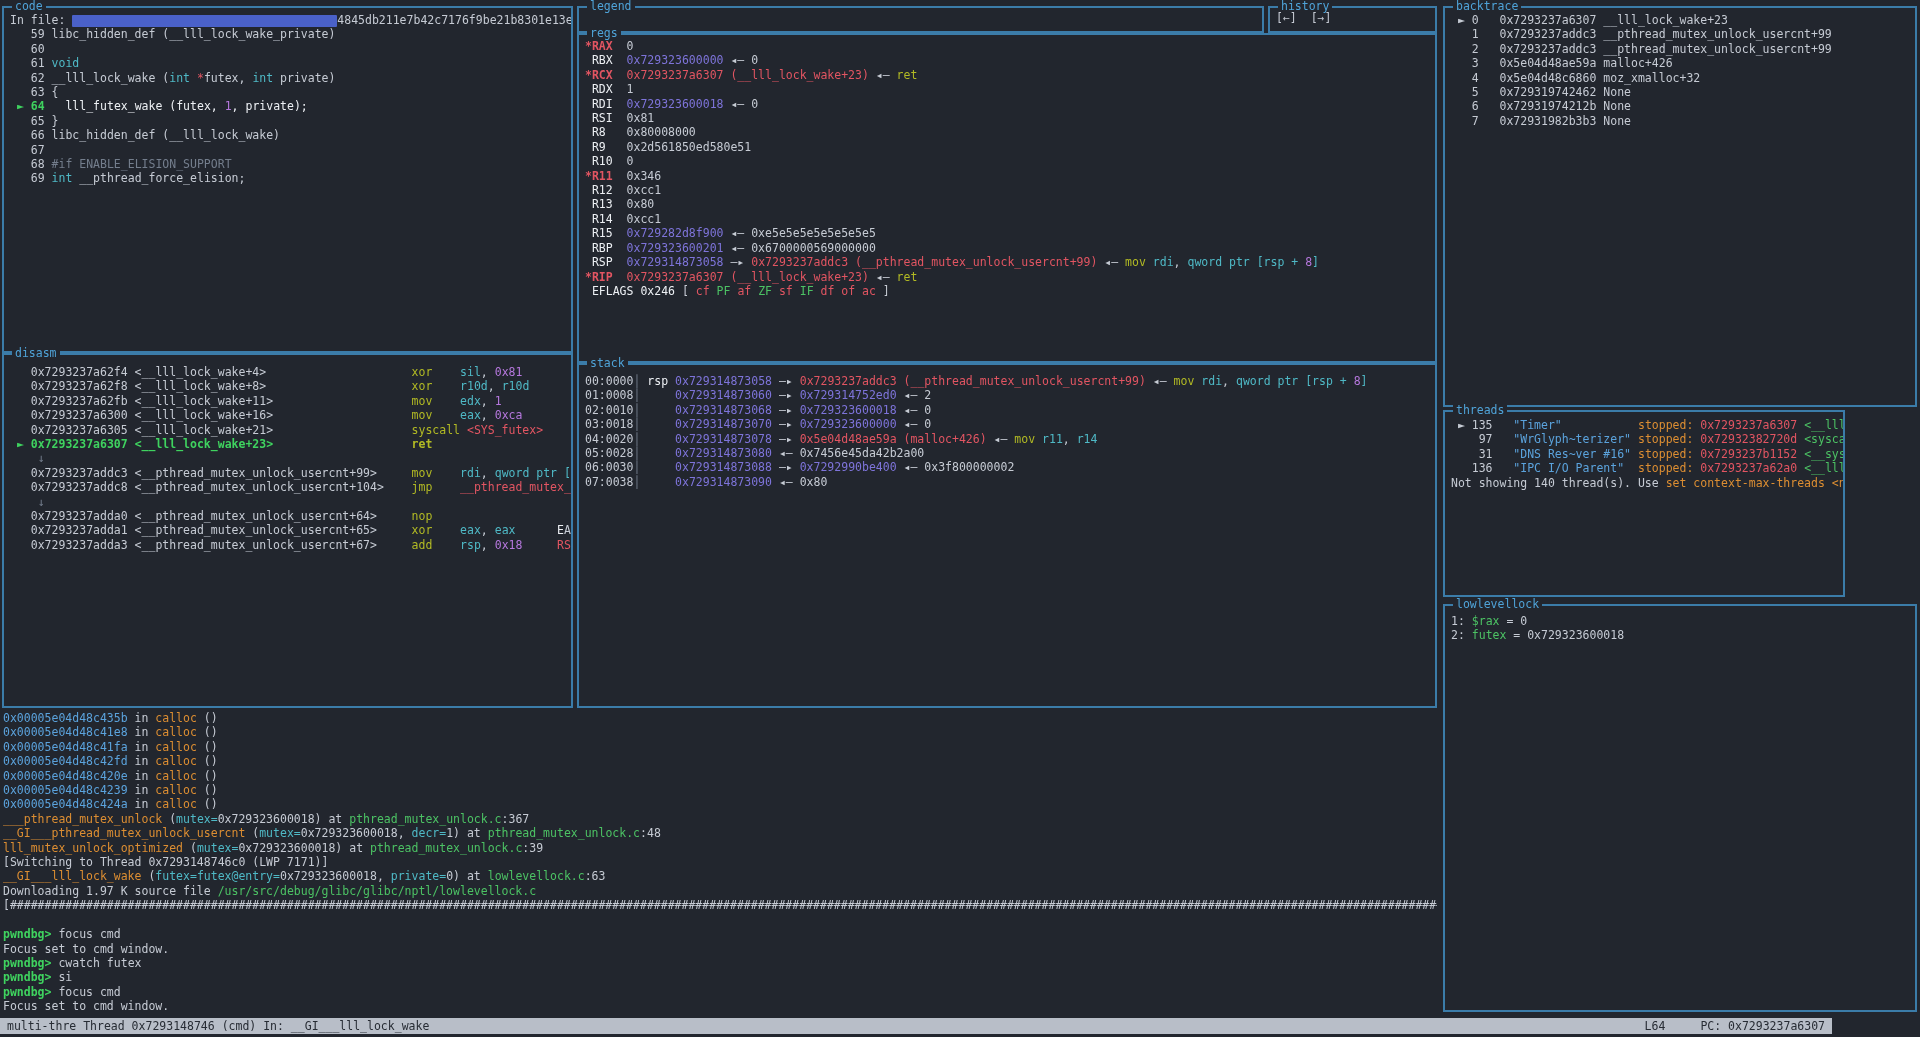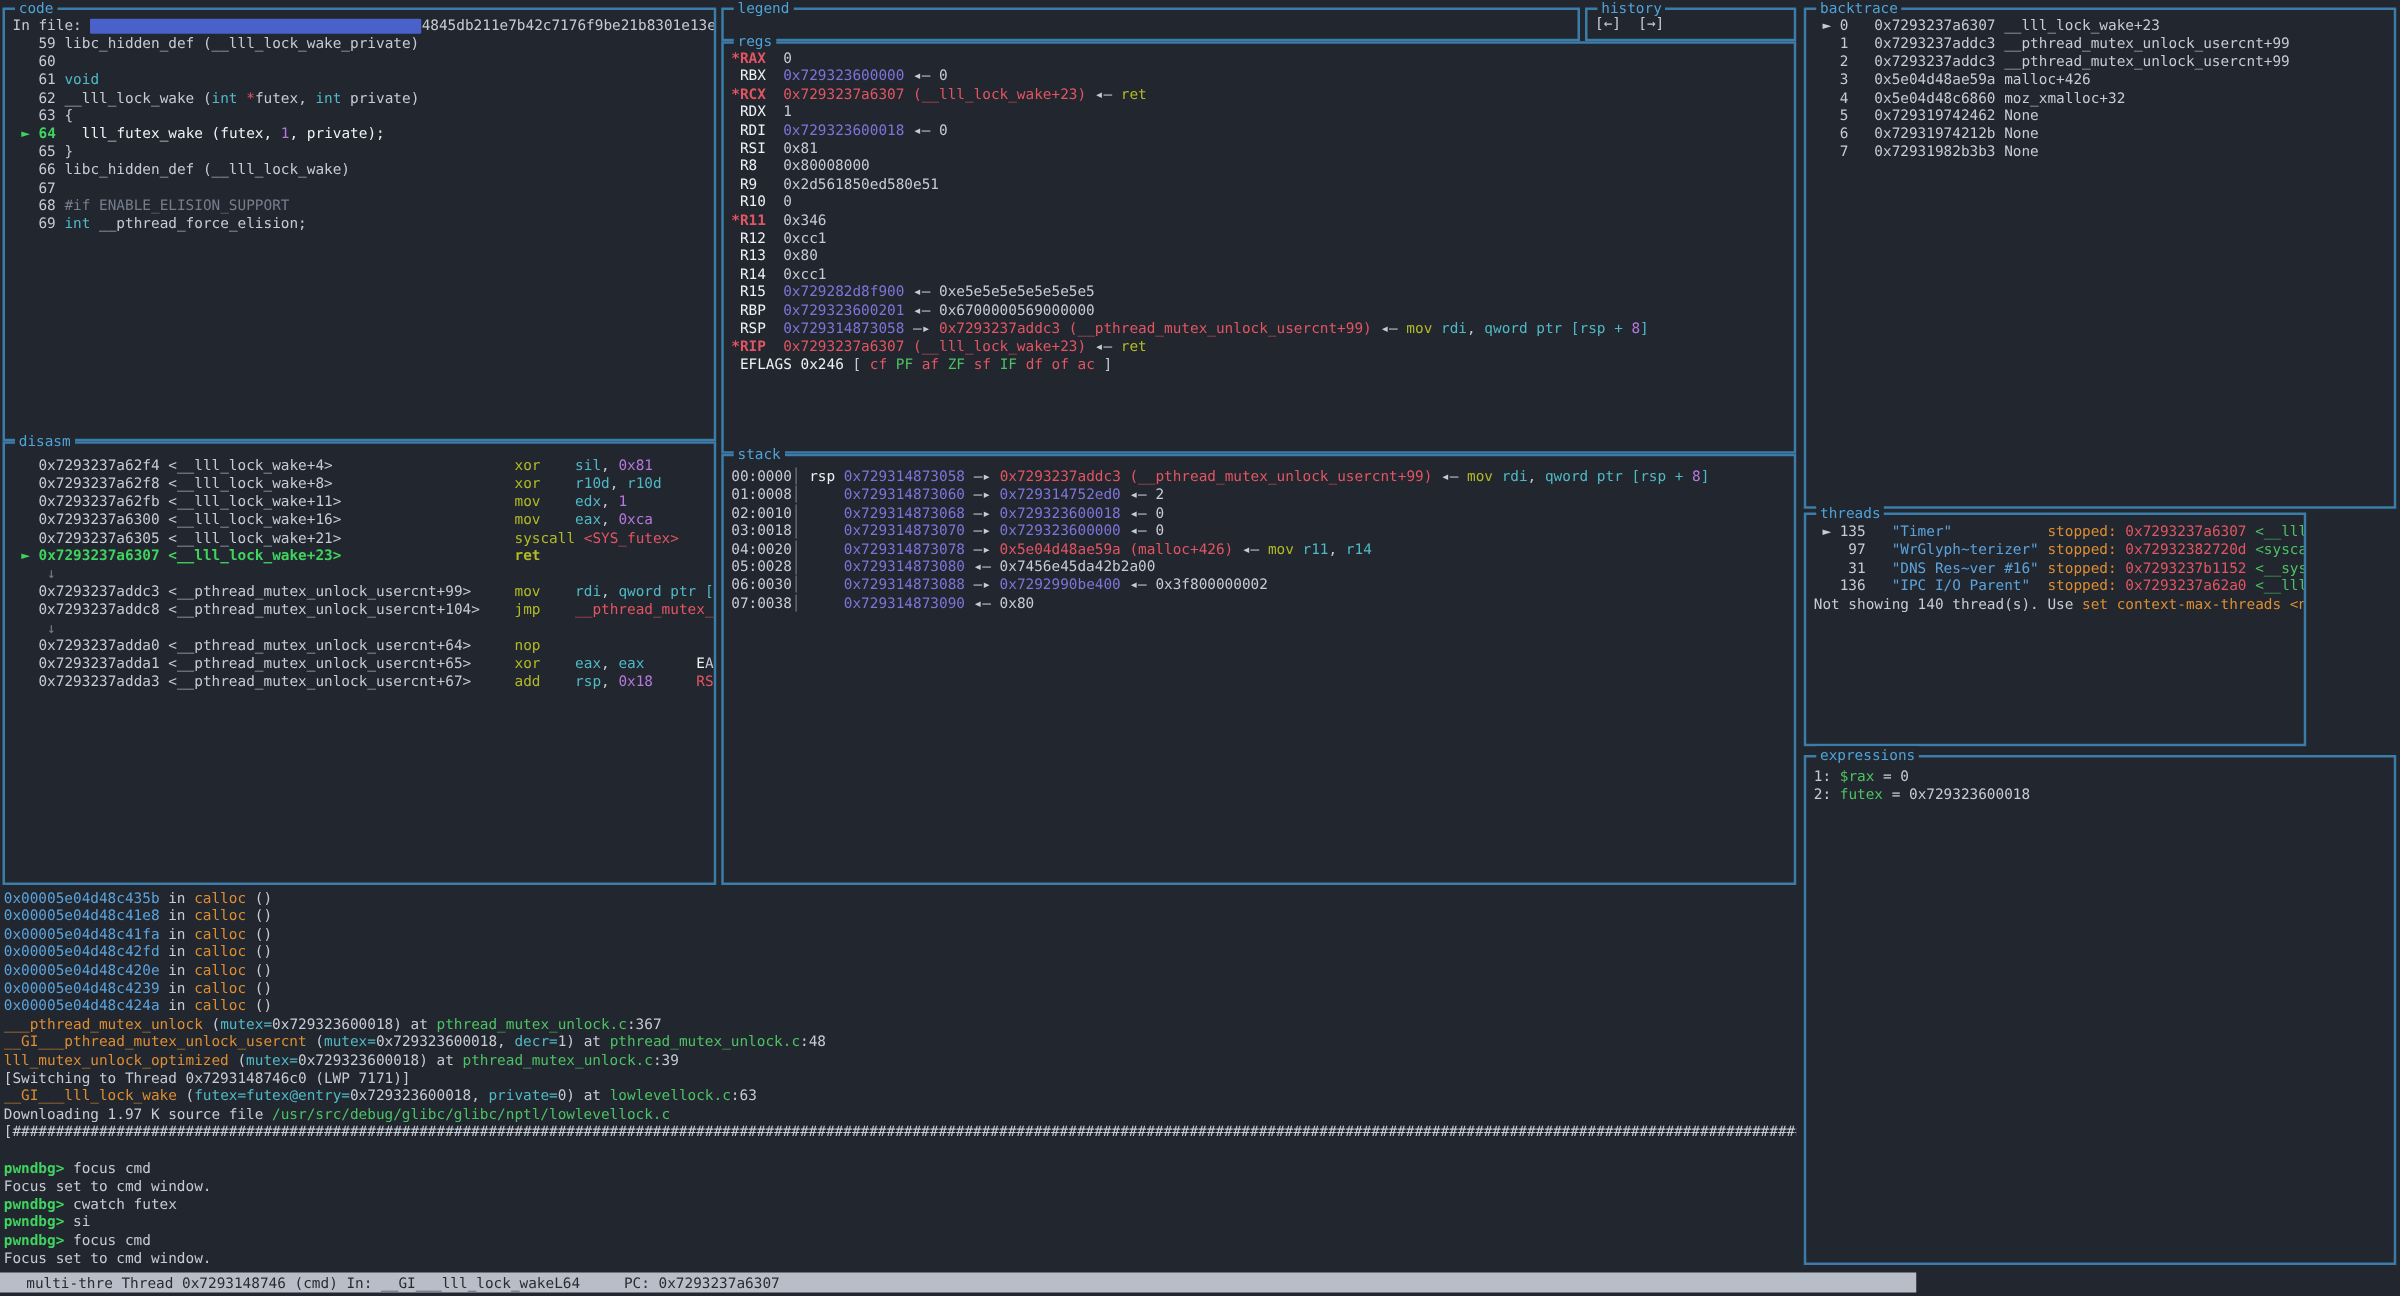--- a/index.html
+++ b/index.html
@@ -23,23 +23,23 @@
   .cy{color:var(--cyan)}
   .bl{color:var(--blue)}
   .vi{color:var(--violet)}
   .pu{color:var(--purple)}
   .or{color:var(--orange)}
   .wx{color:var(--red);text-decoration:underline}
   .hbtn{color:var(--fg);cursor:pointer}
   .redact{display:inline-block;height:12px;background:var(--redact);vertical-align:text-bottom;border-radius:1px}
   #cmd{position:absolute;left:3px;top:711px;width:1434px;height:304px;overflow:hidden;white-space:pre}
   #statusbar{
-    position:absolute;left:0;top:1018px;width:1533px;height:16px;line-height:16px;
+    position:absolute;left:0;top:1018px;width:1832px;height:16px;line-height:16px;
     background:var(--sb-bg);color:var(--sb-fg);
-    display:flex;box-sizing:border-box;padding:0 21px;
+    display:flex;justify-content:space-between;box-sizing:border-box;padding:0 7px;
   }
   #statusbar .sbright{display:flex;gap:35px}
 </style>
 </head>
 <body>
 
 <div class="panel" style="left:2px;top:6px;width:571px;height:347px">
   <span class="ptitle">code</span>
   <div class="pbody" style="padding-top:5px"><div class="tl"><span>In file: </span><span class="redact" style="width: 265px;"></span><span>4845db211e7b42c7176f9be21b8301e13e</span></div><div class="tl"><span>   59 libc_hidden_def (__lll_lock_wake_private)</span></div><div class="tl"><span>   60</span></div><div class="tl"><span>   61 </span><span class="cy">void</span></div><div class="tl"><span>   62 __lll_lock_wake (</span><span class="cy">int</span><span> </span><span class="rd">*</span><span>futex, </span><span class="cy">int</span><span> private)</span></div><div class="tl"><span>   63 {</span></div><div class="tl"><span class="gnb"> ► </span><span class="gnb">64</span><span class="wb">   </span><span class="wb">lll_futex_wake (futex, </span><span class="pu">1</span><span class="wb">, private);</span></div><div class="tl"><span>   65 }</span></div><div class="tl"><span>   66 libc_hidden_def (__lll_lock_wake)</span></div><div class="tl"><span>   67</span></div><div class="tl"><span>   68 </span><span class="gy">#if ENABLE_ELISION_SUPPORT</span></div><div class="tl"><span>   69 </span><span class="cy">int</span><span> __pthread_force_elision;</span></div></div>
 </div>
@@ -72,21 +72,21 @@
   <span class="ptitle">backtrace</span>
   <div class="pbody" style="padding-top:5px"><div class="tl"><span> ► 0   0x7293237a6307 __lll_lock_wake+23</span></div><div class="tl"><span>   1   0x7293237addc3 __pthread_mutex_unlock_usercnt+99</span></div><div class="tl"><span>   2   0x7293237addc3 __pthread_mutex_unlock_usercnt+99</span></div><div class="tl"><span>   3   0x5e04d48ae59a malloc+426</span></div><div class="tl"><span>   4   0x5e04d48c6860 moz_xmalloc+32</span></div><div class="tl"><span>   5   0x729319742462 None</span></div><div class="tl"><span>   6   0x72931974212b None</span></div><div class="tl"><span>   7   0x72931982b3b3 None</span></div></div>
 </div>
 
 <div class="panel" style="left:1443px;top:410px;width:402px;height:187px">
   <span class="ptitle">threads</span>
   <div class="pbody" style="padding-top:6px"><div class="tl"><span> ► 135   </span><span class="bl">"Timer"</span><span>           </span><span class="or">stopped: </span><span class="rd">0x7293237a6307</span><span> </span><span class="gn">&lt;__lll_lock_wak</span></div><div class="tl"><span>    97   </span><span class="bl">"WrGlyph~terizer"</span><span> </span><span class="or">stopped: </span><span class="rd">0x72932382720d</span><span> </span><span class="gn">&lt;syscall+29&gt;</span></div><div class="tl"><span>    31   </span><span class="bl">"DNS Res~ver #16"</span><span> </span><span class="or">stopped: </span><span class="rd">0x7293237b1152</span><span> </span><span class="gn">&lt;__syscall_cance</span></div><div class="tl"><span>   136   </span><span class="bl">"IPC I/O Parent"</span><span>  </span><span class="or">stopped: </span><span class="rd">0x7293237a62a0</span><span> </span><span class="gn">&lt;__lll_lock_wai</span></div><div class="tl"><span>Not showing 140 thread(s). Use </span><span class="or">set context-max-threads &lt;number of t</span></div></div>
 </div>
 
 <div class="panel" style="left:1443px;top:604px;width:474px;height:408px">
-  <span class="ptitle">expressions</span>
+  <span class="ptitle">lowlevellock</span>
   <div class="pbody" style="padding-top:8px"><div class="tl"><span>1: </span><span class="gn">$rax</span><span> = 0</span></div><div class="tl"><span>2: </span><span class="gn">futex</span><span> = 0x729323600018</span></div></div>
 </div>
 
 <div id="cmd"><div class="tl"><span class="bl">0x00005e04d48c435b</span><span> in </span><span class="or">calloc</span><span> ()</span></div><div class="tl"><span class="bl">0x00005e04d48c41e8</span><span> in </span><span class="or">calloc</span><span> ()</span></div><div class="tl"><span class="bl">0x00005e04d48c41fa</span><span> in </span><span class="or">calloc</span><span> ()</span></div><div class="tl"><span class="bl">0x00005e04d48c42fd</span><span> in </span><span class="or">calloc</span><span> ()</span></div><div class="tl"><span class="bl">0x00005e04d48c420e</span><span> in </span><span class="or">calloc</span><span> ()</span></div><div class="tl"><span class="bl">0x00005e04d48c4239</span><span> in </span><span class="or">calloc</span><span> ()</span></div><div class="tl"><span class="bl">0x00005e04d48c424a</span><span> in </span><span class="or">calloc</span><span> ()</span></div><div class="tl"><span class="or">___pthread_mutex_unlock</span><span> (</span><span class="cy">mutex=</span><span>0x729323600018</span><span>) at </span><span class="gn">pthread_mutex_unlock.c</span><span>:367</span></div><div class="tl"><span class="or">__GI___pthread_mutex_unlock_usercnt</span><span> (</span><span class="cy">mutex=</span><span>0x729323600018</span><span>, </span><span class="cy">decr=</span><span>1</span><span>) at </span><span class="gn">pthread_mutex_unlock.c</span><span>:48</span></div><div class="tl"><span class="or">lll_mutex_unlock_optimized</span><span> (</span><span class="cy">mutex=</span><span>0x729323600018</span><span>) at </span><span class="gn">pthread_mutex_unlock.c</span><span>:39</span></div><div class="tl"><span>[Switching to Thread 0x7293148746c0 (LWP 7171)]</span></div><div class="tl"><span class="or">__GI___lll_lock_wake</span><span> (</span><span class="cy">futex=futex@entry=</span><span>0x729323600018</span><span>, </span><span class="cy">private=</span><span>0</span><span>) at </span><span class="gn">lowlevellock.c</span><span>:63</span></div><div class="tl"><span>Downloading 1.97 K source file </span><span class="gn">/usr/src/debug/glibc/glibc/nptl/lowlevellock.c</span></div><div class="tl"><span>[##############################################################################################################################################################################################################################</span></div><div class="tl"><span> </span></div><div class="tl"><span class="gnb">pwndbg&gt; </span><span>focus cmd</span></div><div class="tl"><span>Focus set to cmd window.</span></div><div class="tl"><span class="gnb">pwndbg&gt; </span><span>cwatch futex</span></div><div class="tl"><span class="gnb">pwndbg&gt; </span><span>si</span></div><div class="tl"><span class="gnb">pwndbg&gt; </span><span>focus cmd</span></div><div class="tl"><span>Focus set to cmd window.</span></div><div class="tl"><span class="gnb">pwndbg&gt; </span></div></div>
 
 <div id="statusbar">
   <span>multi-thre Thread 0x7293148746 (cmd) In: __GI___lll_lock_wake</span>
   <span class="sbright">
       <span>L64</span>
       <span>PC: 0x7293237a6307</span>

